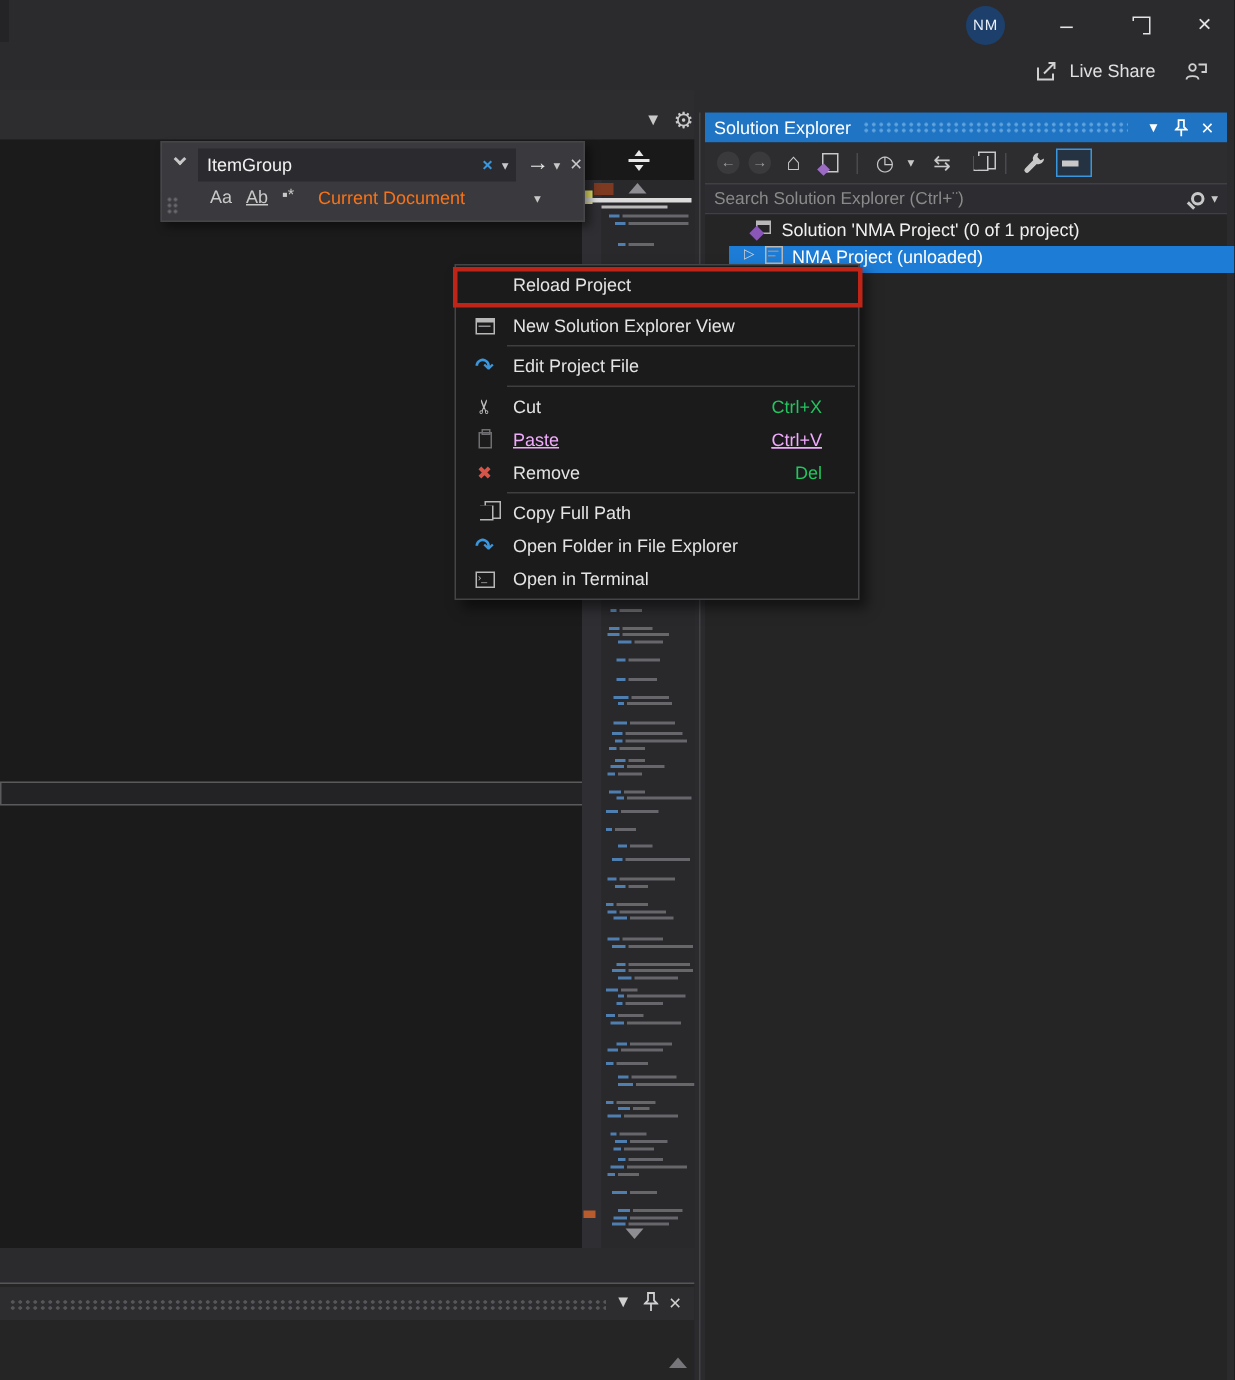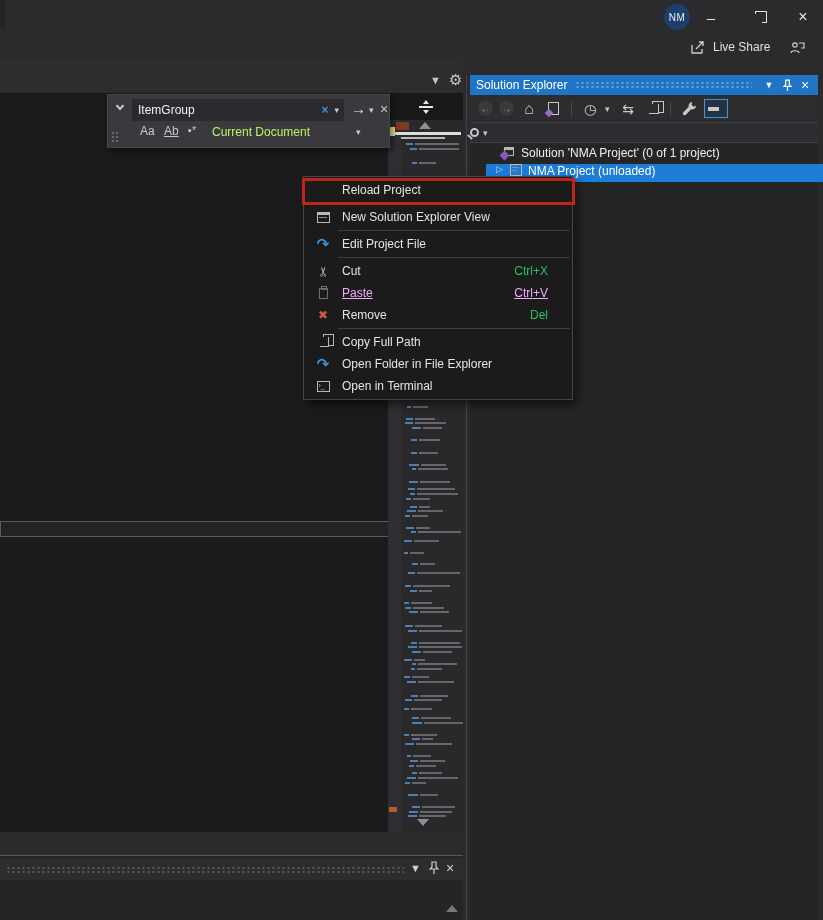--- a/index.html
+++ b/index.html
@@ -4,21 +4,21 @@
 <style>
   html,body{margin:0;padding:0;background:#141414;}
   *{box-sizing:border-box;cursor:default;user-select:none;}
   #stage{position:relative;width:823px;height:920px;background:#2b2b2e;overflow:hidden;
          font-family:"Liberation Sans","DejaVu Sans",sans-serif;color:#dcdcdc;font-size:12px;}
   .abs{position:absolute;}
 
   
   #corner-notch{left:0;top:0;width:6px;height:28px;background:#242427;}
   #avatar{left:644px;top:4px;width:26px;height:26px;border-radius:50%;background:#1d3f6b;
-          display:flex;align-items:center;justify-content:center;font-size:10px;color:#e8f0fa;letter-spacing:.5px;margin-left:20px;}
+          display:flex;align-items:center;justify-content:center;font-size:10px;color:#e8f0fa;letter-spacing:.5px;}
   .winbtn{top:4px;width:30px;height:26px;display:flex;align-items:center;justify-content:center;color:#e4e4e4;font-size:15px;}
   #btn-min{left:696px;}
   #btn-restore{left:742px;}
   #btn-close{left:788px;font-size:16px;}
   .restore-glyph{position:relative;width:10px;height:10px;border:1px solid #e4e4e4;background:#2b2b2e;margin-top:3px;}
   .restore-glyph::before{content:"";position:absolute;left:2px;top:-4px;width:10px;height:10px;border:1px solid #e4e4e4;}
   .restore-glyph::after{content:"";position:absolute;left:-1px;top:-1px;width:10px;height:10px;background:#2b2b2e;}
   #live-share{left:686px;top:36px;height:22px;display:flex;align-items:center;gap:7px;color:#e0e0e0;padding:0 4px;}
   #feedback-btn{left:784px;top:36px;width:26px;height:22px;display:flex;align-items:center;justify-content:center;}
 
@@ -114,21 +114,21 @@
   #find-input-box input{flex:1;min-width:0;background:transparent;border:none;outline:none;color:#f2f2f2;font-size:12px;padding-left:6px;font-family:inherit;}
   #find-clear{color:#3a96dd;font-size:12px;font-weight:bold;padding:0 4px;}
   #find-input-caret{color:#c8c8c8;font-size:9px;padding:0 5px 0 2px;}
   #find-next{left:243px;top:5px;color:#e8e8e8;font-size:15px;}
   #find-next-caret{left:261px;top:10px;color:#c8c8c8;font-size:9px;}
   #find-close{left:272px;top:6px;color:#c8c8c8;font-size:14px;}
   .find-opt{position:absolute;top:29px;color:#c8c8c8;font-size:12px;}
   #opt-case{left:32px;}
   #opt-word{left:56px;text-decoration:underline;}
   #opt-regex{left:80px;font-size:11px;}
-  #find-scope{left:104px;top:30px;color:#bef264;}
+  #find-scope{left:104px;top:30px;color:#f97316;}
   #scope-caret{left:248px;top:32px;color:#c8c8c8;font-size:9px;}
   #find-grip{left:3px;top:36px;width:8px;height:12px;background-image:radial-gradient(circle,#6a6a6e 1px,transparent 1.2px);background-size:4px 4px;}
 
   
   #context-menu{left:303px;top:176px;width:270px;background:#1b1b1c;border:1px solid #454548;box-shadow:5px 5px 8px rgba(0,0,0,.5);z-index:50;padding:2px 0;}
   .menu-item{position:relative;height:22px;display:flex;align-items:center;padding:0 10px 0 0;color:#e4e4e4;}
   .menu-item .mi-icon{width:38px;display:flex;align-items:center;justify-content:center;flex:none;}
   .menu-item .mi-label{flex:1;white-space:nowrap;}
   .menu-item .mi-shortcut{color:#22c55e;padding-right:14px;}
   .menu-item.disabled,.menu-item.disabled .mi-shortcut{color:#f0abfc;text-decoration:underline;}
@@ -601,20 +601,21 @@
       <svg class="wrench-svg" width="15" height="15" viewBox="0 0 16 16">
         <path d="M11 1a4 4 0 0 0-3.8 5.2L1.5 12a1.8 1.8 0 1 0 2.6 2.6l5.7-5.8A4 4 0 0 0 15 5l-2.6 1.2L10.2 3.9 11 1z" fill="#c8c8c8"></path>
       </svg>
     </span>
     <span id="saf-btn">
         <span class="bar"></span>
       </span>
   </div>
 
   <div class="abs" id="se-search">
+    <input placeholder="Search Solution Explorer (Ctrl+¨)" style="">
     <span class="search-glyph"></span>
     <span class="caret">▾</span>
   </div>
 
   <div class="abs" id="se-tree">
     <div class="tree-row" style="top:3px;">
       <span class="sol-icon">
           <span class="w"></span>
           <span class="m"></span>
         </span>

